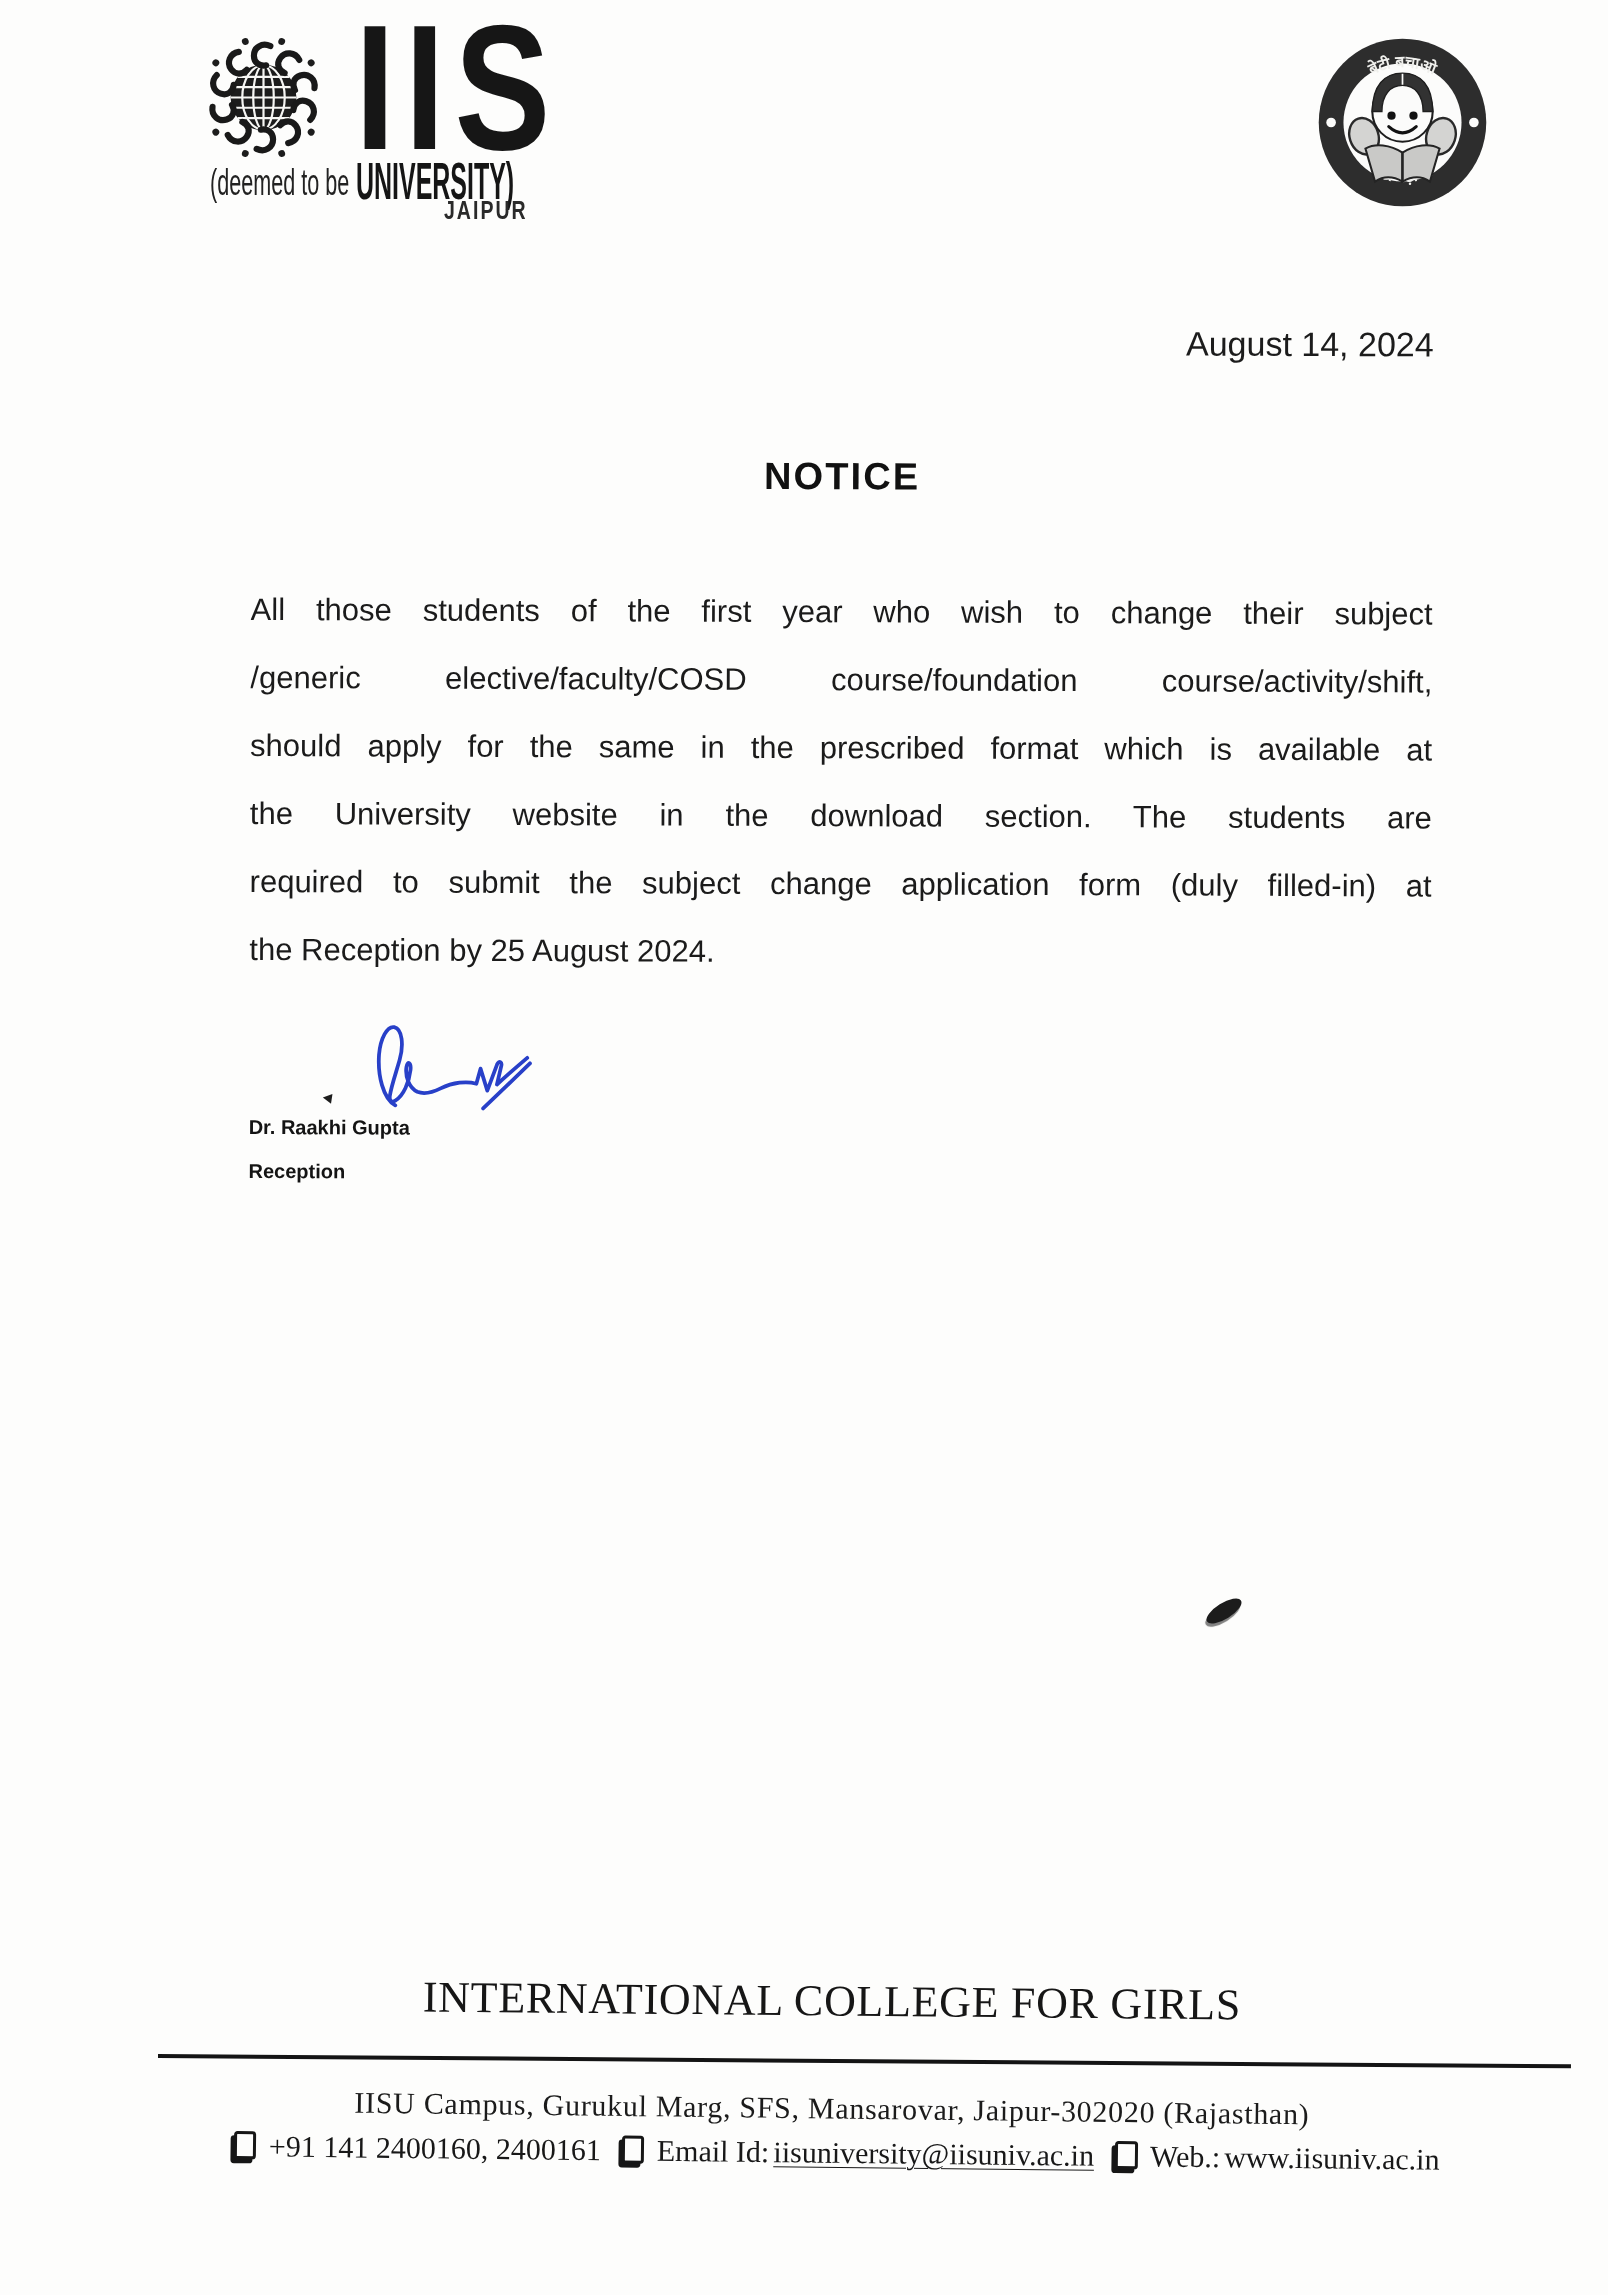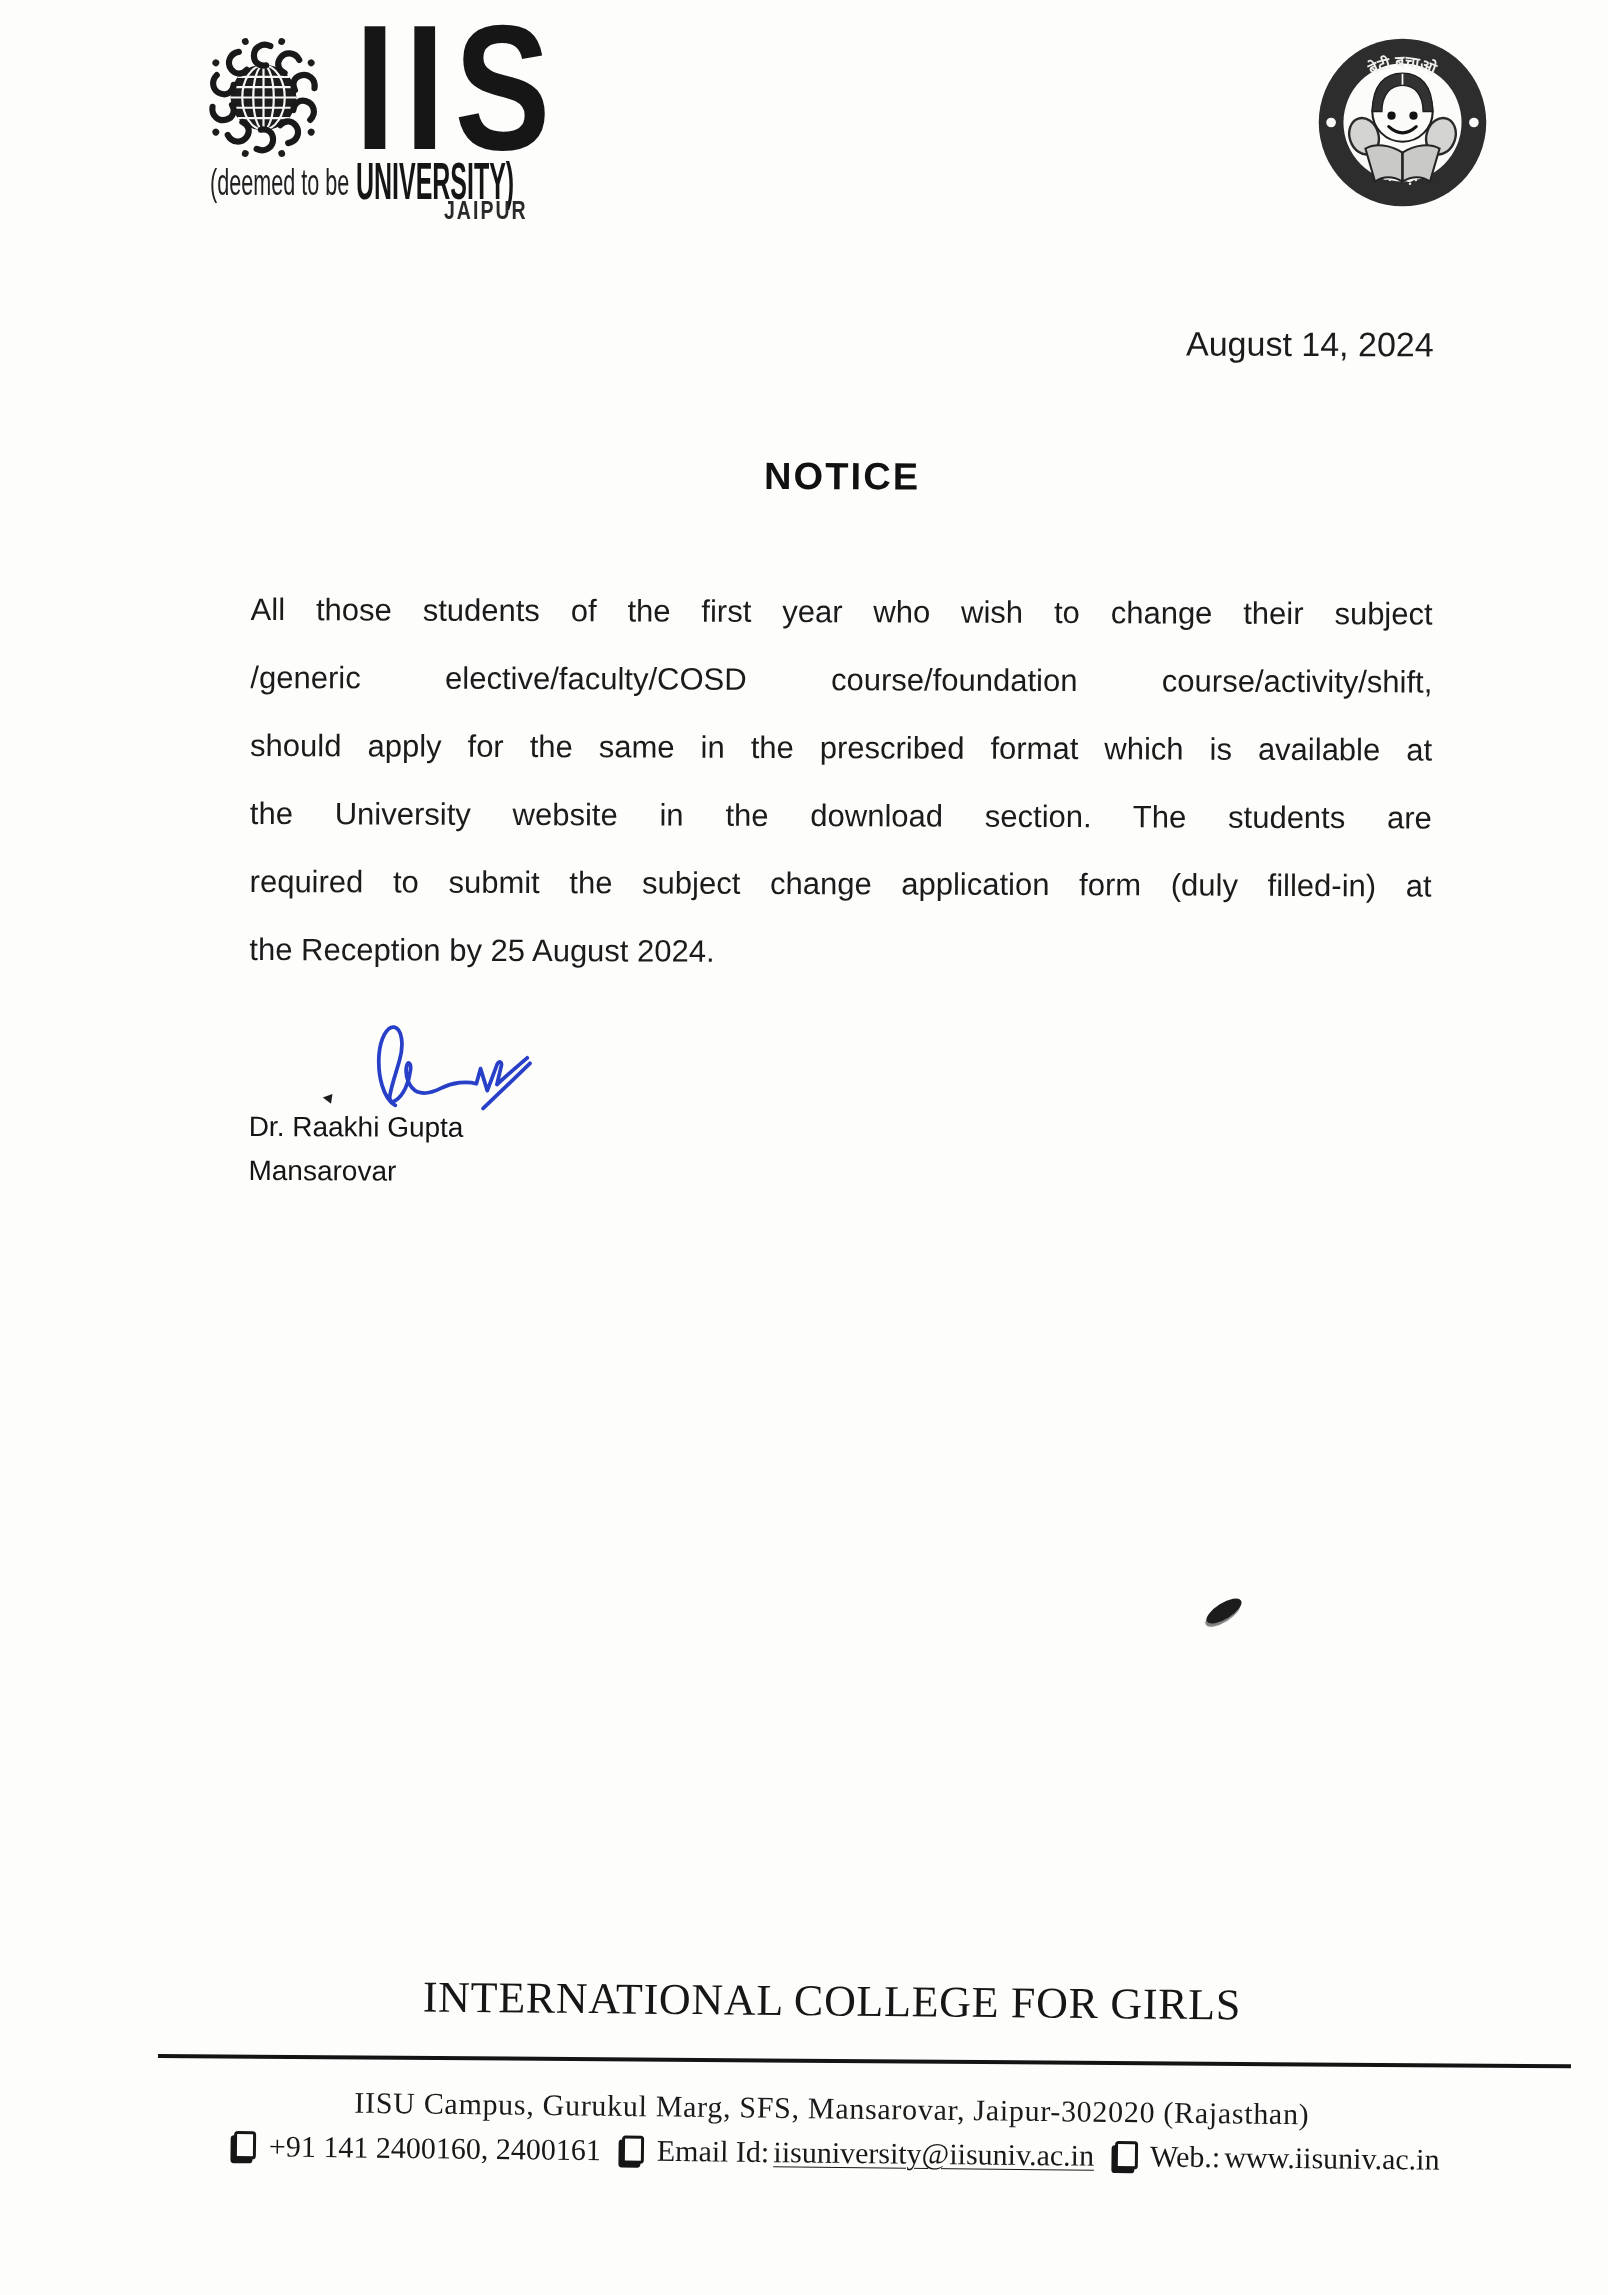--- a/index.html
+++ b/index.html
@@ -65,21 +65,21 @@
   .signature-svg{position:absolute;left:357px;top:1016px;width:199px;height:103px;}
   .sig-speck{
     position:absolute;left:327px;top:1092px;
     width:0;height:0;
     border-top:5.5px solid transparent;border-bottom:5.5px solid transparent;
     border-right:9.6px solid #1d1d1d;
     transform:rotate(8deg);
   }
   .signatory{
     position:absolute;left:253px;top:1104px;
-    font-size:28px;font-weight:normal;line-height:44px;color:#141414;
+    font-size:20px;font-weight:bold;line-height:44px;color:#141414;
   }
   .ink-smudge{
     position:absolute;left:1204px;top:1603px;
     width:40px;height:16px;border-radius:50%;
     background:#1c1c1c;
     transform:rotate(-32deg);
     box-shadow:-2.7px 2.1px 0.7px rgba(30,30,30,.55);
   }
 
   
@@ -276,21 +276,21 @@
                  C 213,61 218,64 216,71
                  L 210,97
                  C 222,86 240,70 254,58"></path>
         <path d="M 258,66 L 190,132"></path>
       </g>
     </svg>
     <div class="sig-speck"></div>
 
     <div class="signatory">
       <div>Dr. Raakhi Gupta</div>
-      <div>Mansarovar</div>
+      <div>Reception</div>
     </div>
   </div>
 
   <div class="ink-smudge"></div>
 
   <div class="college-name footer-serif">INTERNATIONAL COLLEGE FOR GIRLS</div>
   <div class="footer-rule"></div>
   <div class="address-line footer-serif">IISU Campus, Gurukul Marg, SFS, Mansarovar, Jaipur-302020 (Rajasthan)</div>
   <div class="contact-line footer-serif">
     <span class="bullet-box"></span><span class="contact-seg">+91 141 2400160, 2400161</span>

